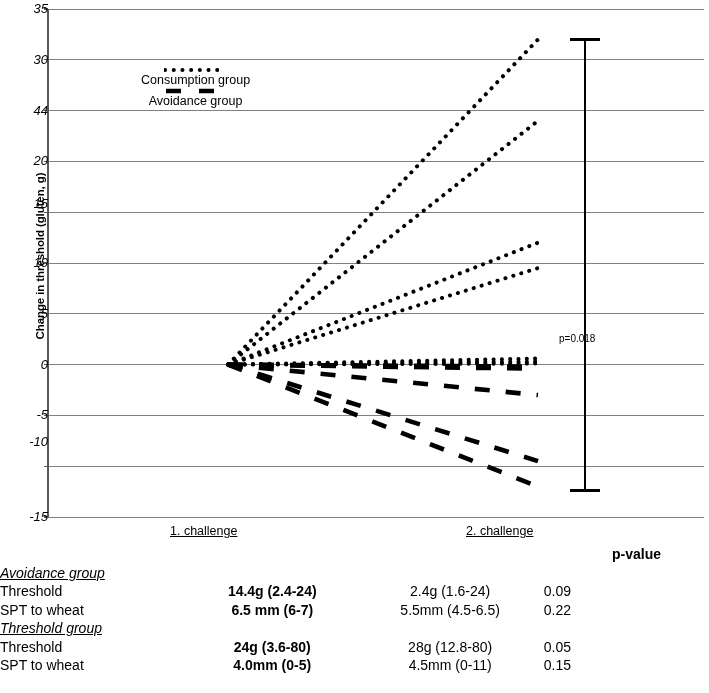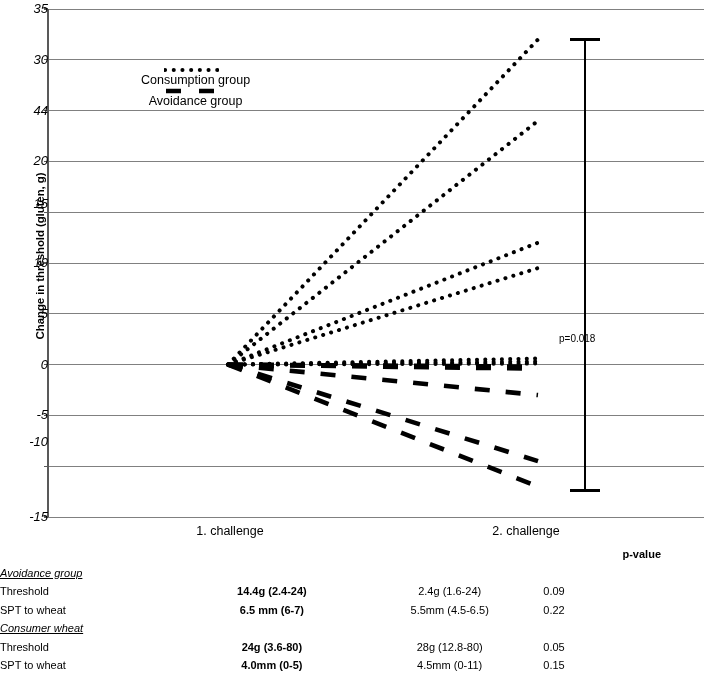--- a/index.html
+++ b/index.html
@@ -42,22 +42,22 @@
     margin-top:-7px;
     color:#000;
     font-style:italic;
   }
   #y-tick-labels{position:absolute;left:0;top:0;width:48px;height:540px;}
 
   
   .x-tick-label{
     position:absolute;
     font-size:12.5px;
-    text-align:center;
-    white-space:nowrap;
+    white-space:nowrap;
+    text-decoration:underline;
   }
 
   
   #legend{
     position:absolute;
     left:141px;top:64px;
     font-size:12.5px;
   }
   .legend-row{
     display:flex;align-items:center;
@@ -78,21 +78,21 @@
     font-size:10px;
     white-space:nowrap;
   }
 
   
   #stats-table{
     position:absolute;
     left:0;top:545px;
     width:661px;
     border-collapse:collapse;
-    font-size:11px;
+    font-size:14px;
   }
   #stats-table td{
     padding:0;
     height:18.5px;
     line-height:18.5px;
     vertical-align:middle;
     white-space:nowrap;
   }
   .col-label{width:200px;text-align:left;padding-left:2px;}
   .col-c1{width:180px;text-align:center;font-weight:bold;}
@@ -223,21 +223,21 @@
           <td class="col-c2">2.4g (1.6-24)</td>
           <td class="col-p">0.09</td>
         </tr>
         <tr>
           <td class="col-label">SPT to wheat</td>
           <td class="col-c1">6.5 mm (6-7)</td>
           <td class="col-c2">5.5mm (4.5-6.5)</td>
           <td class="col-p">0.22</td>
         </tr>
         <tr>
-          <td class="col-label"><span class="group-heading">Consumer wheat</span></td>
+          <td class="col-label"><span class="group-heading">Threshold group</span></td>
           <td class="col-c1"></td>
           <td class="col-c2"></td>
           <td class="col-p"></td>
         </tr>
         <tr>
           <td class="col-label">Threshold</td>
           <td class="col-c1">24g (3.6-80)</td>
           <td class="col-c2">28g (12.8-80)</td>
           <td class="col-p">0.05</td>
         </tr>

